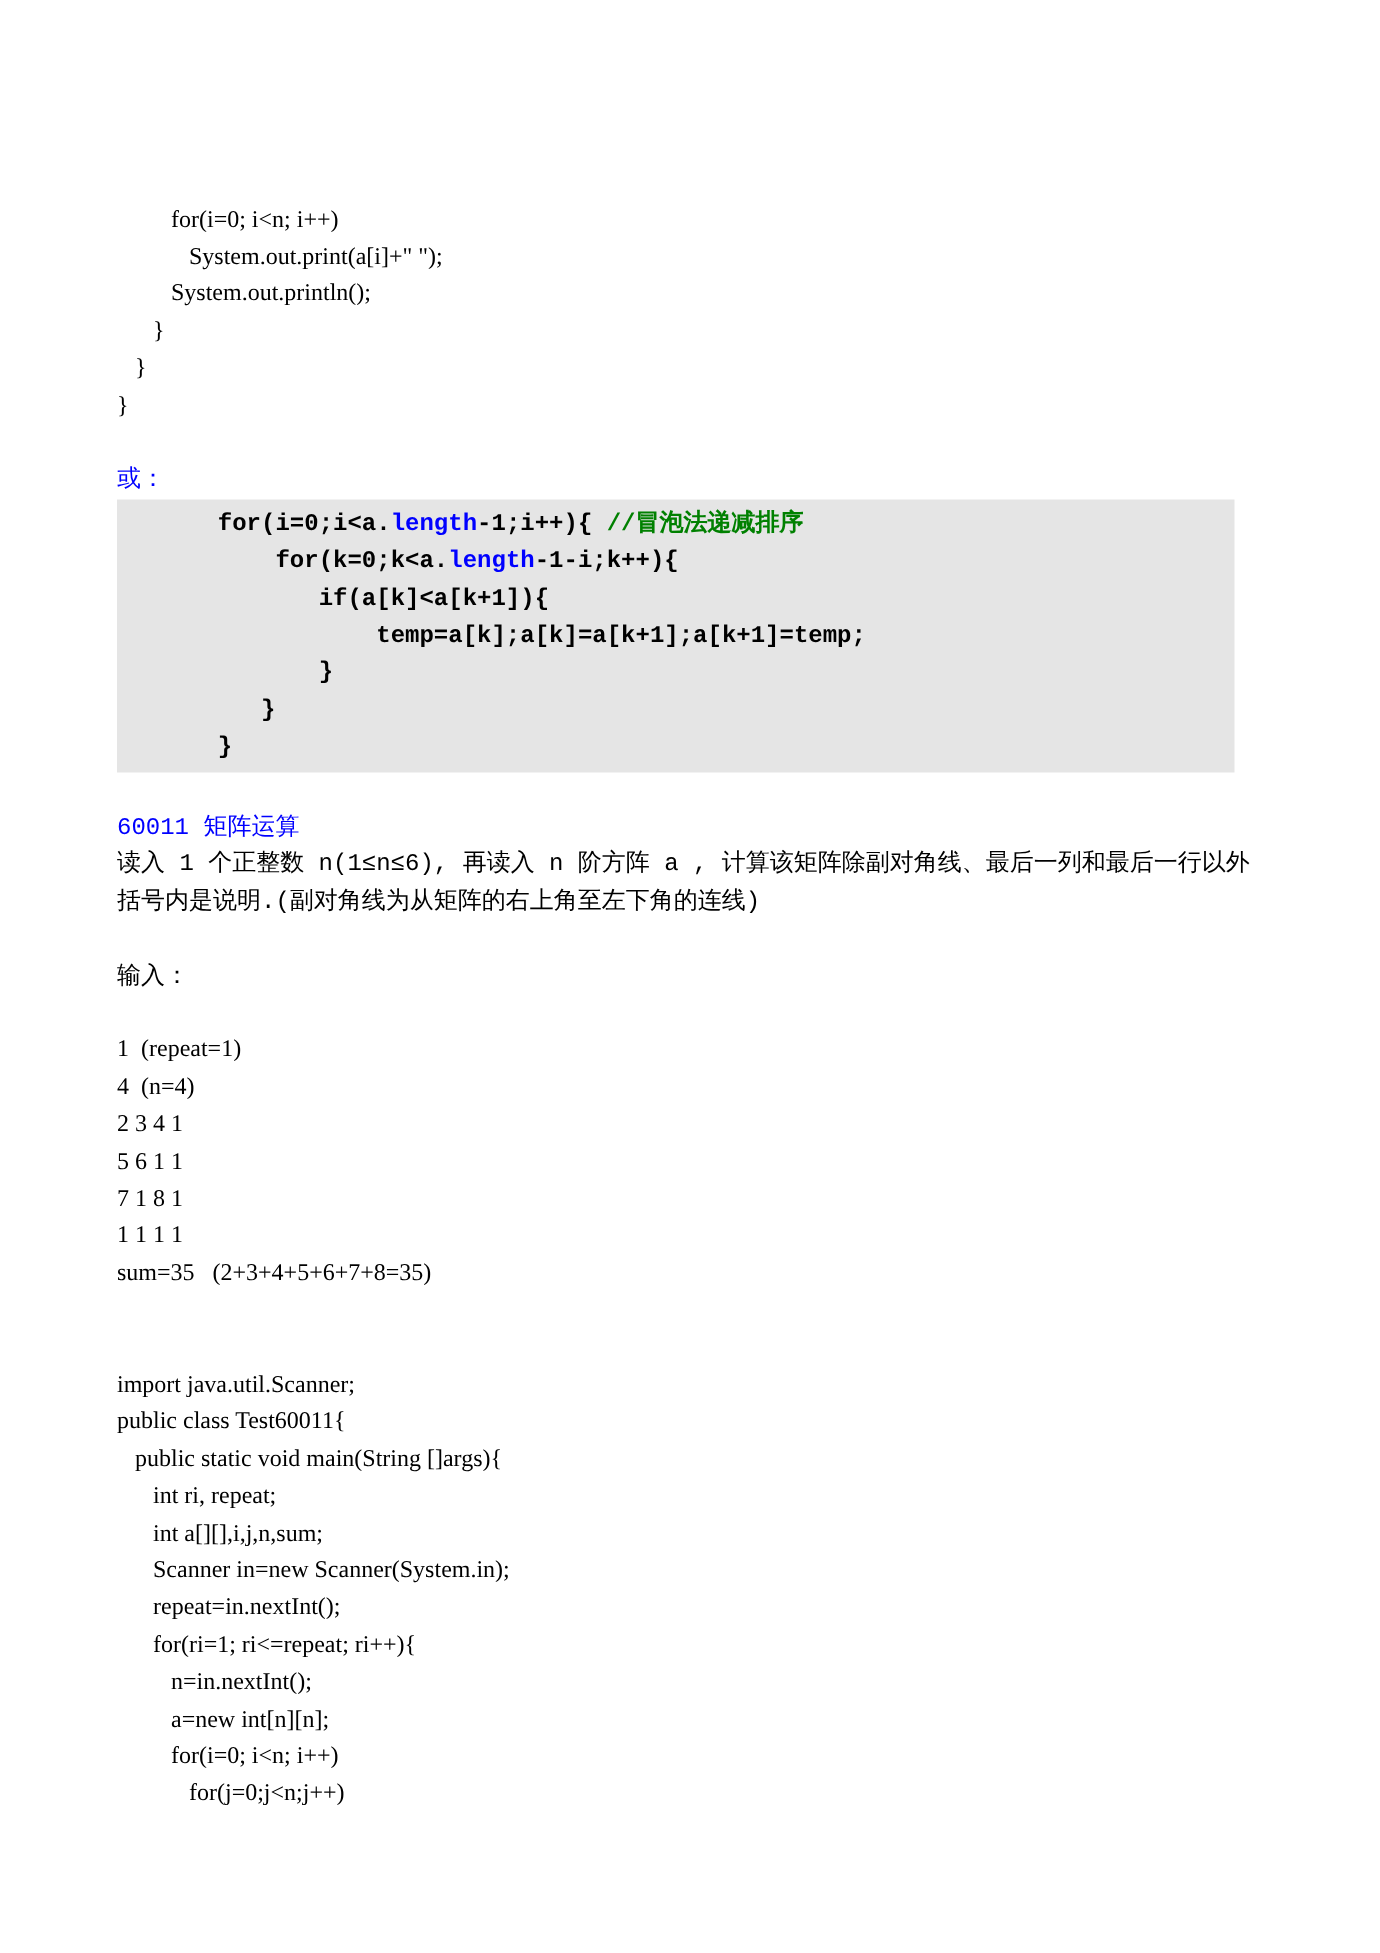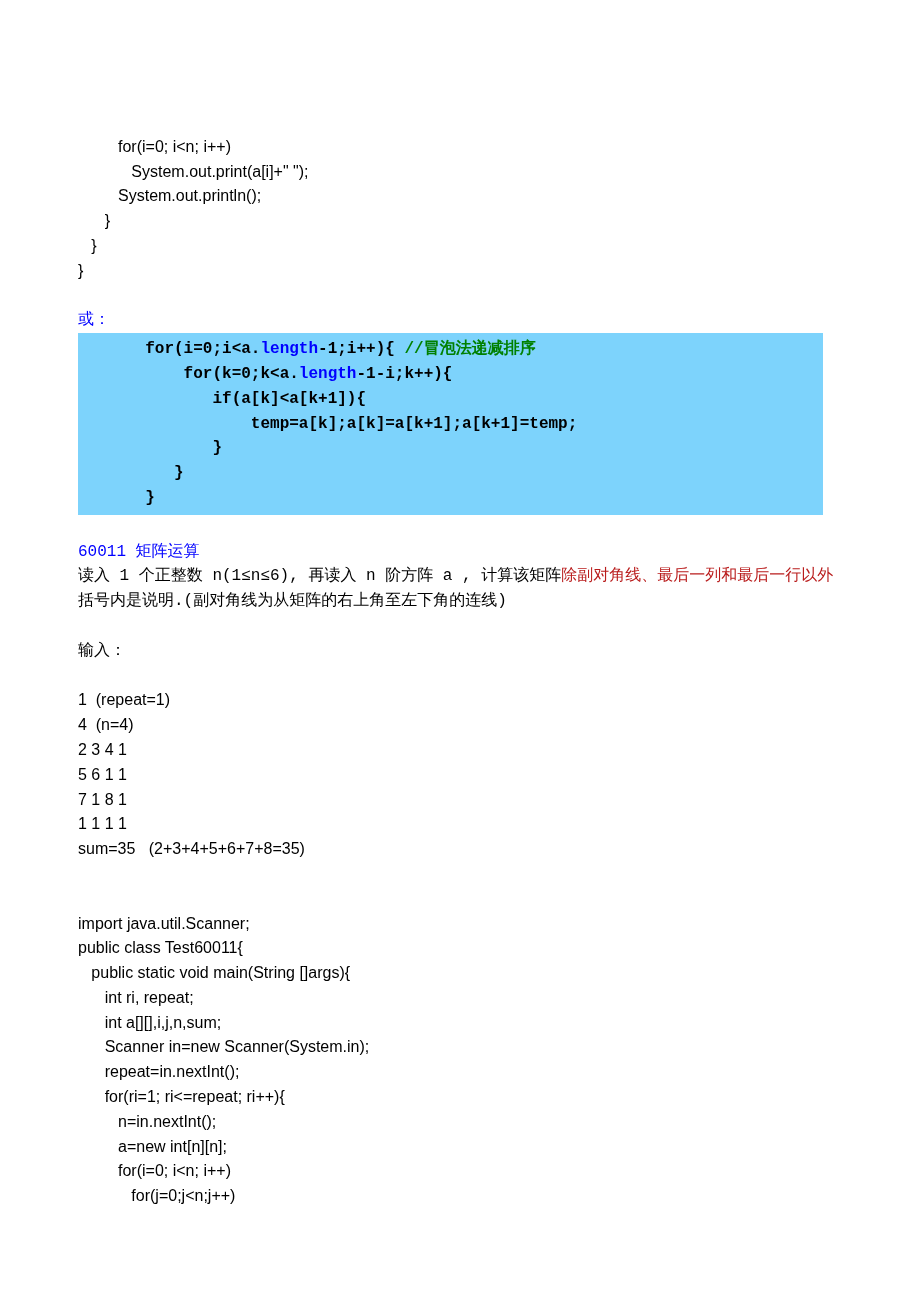--- a/index.html
+++ b/index.html
@@ -10,28 +10,28 @@
     font-size: 16px;
     line-height: 1.55;
     color: #000000;
   }
   .page {
     width: 920px;
     box-sizing: border-box;
     padding: 110px 78px 80px 78px;
   }
   .code {
-    font-family: Liberation Sans, sans-serif;
+    font-family: Liberation Serif, serif;
     white-space: pre;
   }
   .blue { color: #0000ff; }
   .green { color: #008000; }
-  .red { color: #b91c1c; }
+  .red { color: #000000; }
   .shaded {
-    background: #7dd3fc;
+    background: #e5e5e5;
     white-space: pre;
     font-family: "Courier New", "SimSun", monospace;
     width: 745px;
     padding: 4px 0;
     display: block;
   }
   .bold { font-weight: bold; }
   .section-title {
     color: #0000ff;
     font-family: "SimSun", "Courier New", monospace;

